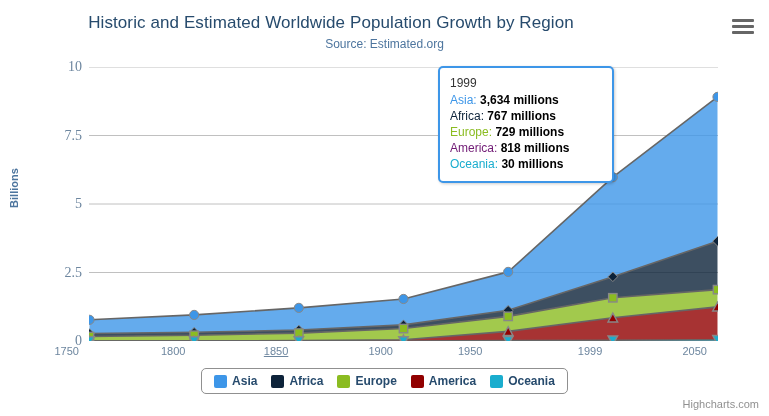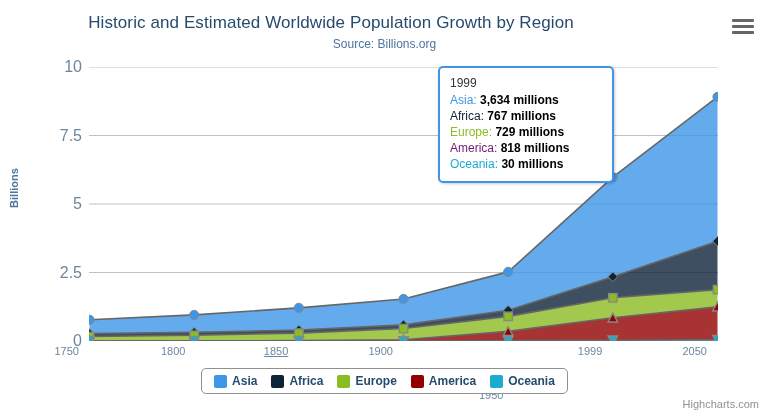--- a/index.html
+++ b/index.html
@@ -63,23 +63,24 @@
     width: 629px; height: 274px;
   }
   #plot-svg { display: block; }
 
   
   .y-tick-label {
     position: absolute;
     right: 0;
     width: 40px;
     text-align: right;
-    font-size: 16px;
+    font-size: 14px;
     color: #6d869f;
     line-height: 11px;
+    font-family: Liberation Serif, serif;
   }
   #y-labels {
     position: absolute;
     left: 38px; top: 0;
     width: 44px; height: 416px;
   }
   #y-axis-title {
     position: absolute;
     left: -26px;
     top: 182px;
@@ -173,42 +174,42 @@
     color: #909090;
     cursor: pointer;
   }
 </style>
 </head>
 <body>
 
 <div id="chart-root">
 
   <div id="chart-title">Historic and Estimated Worldwide Population Growth by Region</div>
-  <div id="chart-subtitle">Source: Billions.org</div>
+  <div id="chart-subtitle">Source: Estimated.org</div>
 
   <div id="menu-button">
     <div class="bar b1"></div>
     <div class="bar b2"></div>
     <div class="bar b3"></div>
   </div>
 
   <div id="y-axis-title">Billions</div>
   <div id="y-labels">
       <div class="y-tick-label" style="top: 335px;">0</div>
       <div class="y-tick-label" style="top: 266.5px;">2.5</div>
       <div class="y-tick-label" style="top: 198px;">5</div>
       <div class="y-tick-label" style="top: 129.5px;">7.5</div>
       <div class="y-tick-label" style="top: 61px;">10</div>
     </div>
   <div id="x-labels">
       <div class="x-tick-label" style="left: 0.5px;">1750</div>
       <div class="x-tick-label" style="left: 107px;">1800</div>
       <div class="x-tick-label" style="left: 209.833px; text-decoration: underline;">1850</div>
       <div class="x-tick-label" style="left: 314.5px;">1900</div>
-      <div class="x-tick-label" style="left: 425px; margin-top: 44px;">1950</div>
+      <div class="x-tick-label" style="left: 404px;">1950</div>
       <div class="x-tick-label" style="left: 523.833px;">1999</div>
       <div class="x-tick-label" style="left: 628.5px;">2050</div>
     </div>
 
   <div id="plot-area">
     <svg id="plot-svg" width="629" height="274">
         <line x1="0" y1="274" x2="629" y2="274" stroke="#C0D0E0" stroke-width="1"></line>
         <line x1="0" y1="205.5" x2="629" y2="205.5" stroke="#C0C0C0" stroke-width="1"></line>
         <line x1="0" y1="137" x2="629" y2="137" stroke="#C0C0C0" stroke-width="1"></line>
         <line x1="0" y1="68.5" x2="629" y2="68.5" stroke="#C0C0C0" stroke-width="1"></line>

